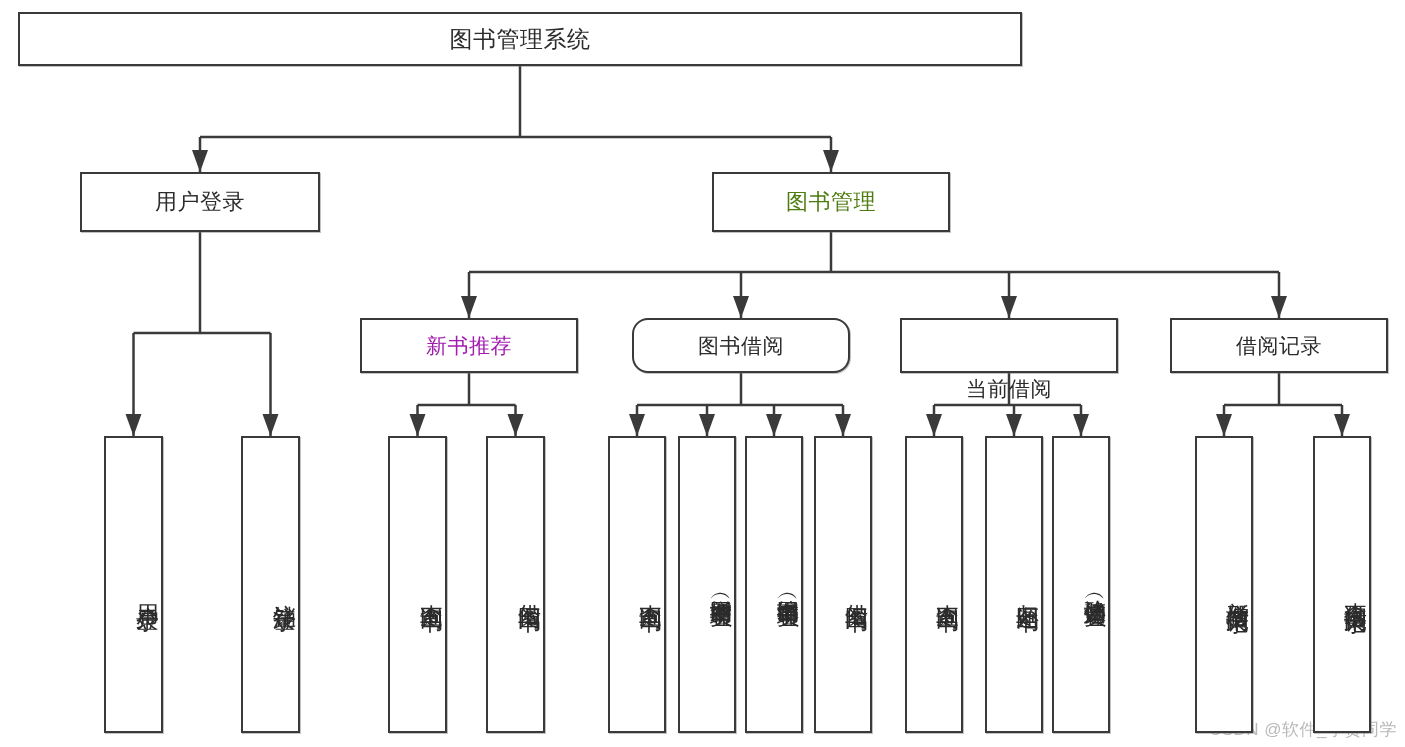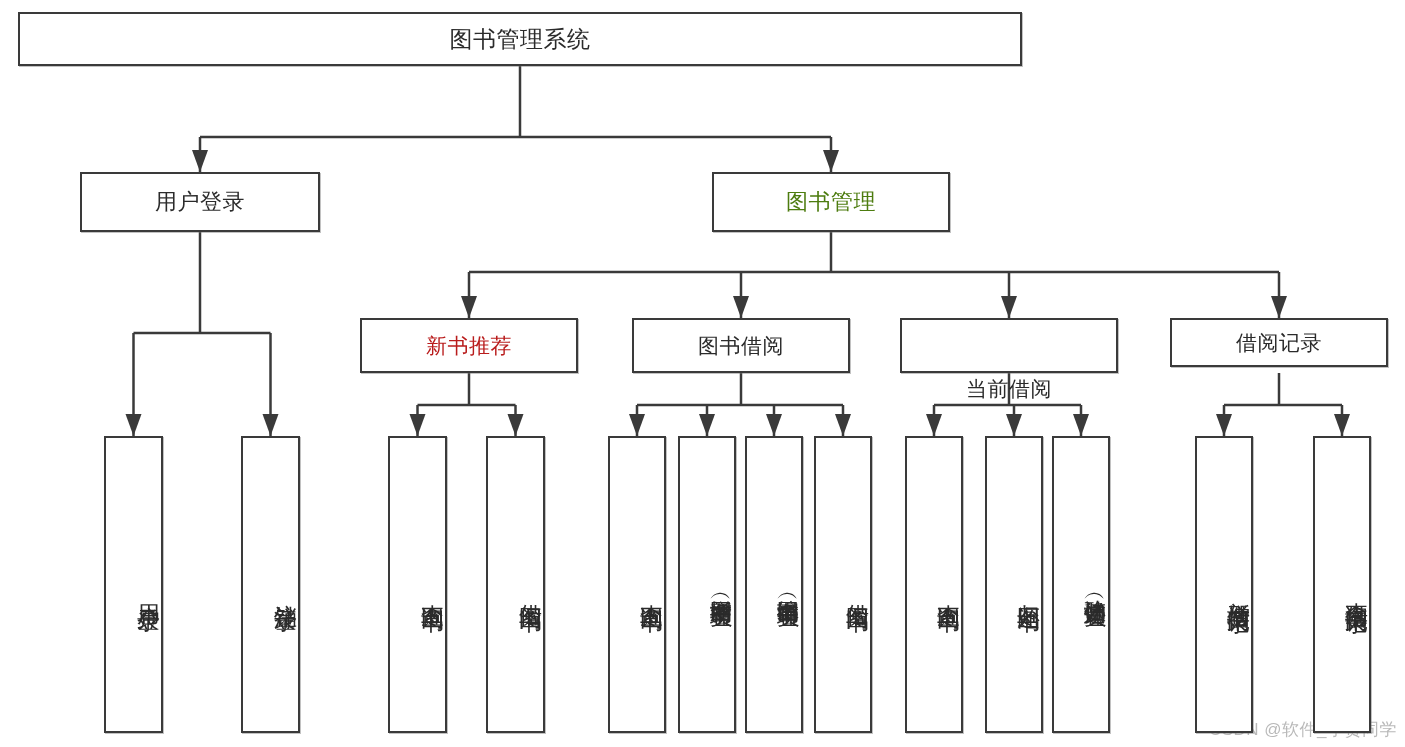--- a/index.html
+++ b/index.html
@@ -20,21 +20,20 @@
     top: 0;
     width: 1405px;
     height: 747px;
   }
   .node-box {
     position: absolute;
     box-sizing: border-box;
     background: #ffffff;
     border: 2px solid #b91c1c;
     box-shadow: 1px 1px 0 rgba(120,120,120,0.45);
-    font-family: Liberation Serif, serif;
   }
   .node-label {
     position: absolute;
     left: 0;
     top: 0;
     width: 100%;
     height: 100%;
     display: flex;
     align-items: center;
     justify-content: center;
@@ -143,29 +142,29 @@
 <div class="node-box level-0" style="left: 18px; top: 12px; width: 1004px; height: 54px; border-color: rgb(58, 58, 58); background: rgb(255, 255, 255);">
       <div class="node-label" style="color: rgb(43, 43, 43);">图书管理系统</div>
     </div>
     <div class="node-box level-1" style="left: 80px; top: 172px; width: 240px; height: 60px; border-color: rgb(58, 58, 58); background: rgb(255, 255, 255);">
       <div class="node-label" style="color: rgb(43, 43, 43);">用户登录</div>
     </div>
     <div class="node-box level-1" style="left: 712px; top: 172px; width: 238px; height: 60px; border-color: rgb(58, 58, 58); background: rgb(255, 255, 255);">
       <div class="node-label" style="color: #4d7c0f;">图书管理</div>
     </div>
     <div class="node-box level-2" style="left: 360px; top: 318px; width: 218px; height: 55px; border-color: rgb(58, 58, 58); background: rgb(255, 255, 255);">
-      <div class="node-label" style="color: #b91c1c;">新书推荐</div>
-    </div>
-    <div class="node-box level-2" style="left: 632px; top: 318px; width: 218px; height: 55px; border-color: rgb(58, 58, 58); background: rgb(255, 255, 255);">
+      <div class="node-label" style="color: #a21caf;">新书推荐</div>
+    </div>
+    <div class="node-box level-2" style="left: 632px; top: 318px; width: 218px; height: 55px; border-color: rgb(58, 58, 58); background: rgb(255, 255, 255); border-radius: 16px;">
       <div class="node-label" style="color: rgb(43, 43, 43);">图书借阅</div>
     </div>
     <div class="node-box level-2" style="left: 900px; top: 318px; width: 218px; height: 55px; border-color: rgb(58, 58, 58); background: rgb(255, 255, 255);">
       <div class="node-label" style="color: rgb(43, 43, 43); margin-top: 43px;">当前借阅</div>
     </div>
-    <div class="node-box level-2" style="left: 1170px; top: 318px; width: 218px; height: 49px; border-color: rgb(58, 58, 58); background: rgb(255, 255, 255);">
+    <div class="node-box level-2" style="left: 1170px; top: 318px; width: 218px; height: 55px; border-color: rgb(58, 58, 58); background: rgb(255, 255, 255);">
       <div class="node-label" style="color: rgb(43, 43, 43);">借阅记录</div>
     </div>
     <div class="node-box level-3 leaf" style="left: 104px; top: 436px; width: 59px; height: 297px; border-color: rgb(58, 58, 58); background: rgb(255, 255, 255);">
       <div class="node-label" style="color: rgb(43, 43, 43);">用户登录</div>
     </div>
     <div class="node-box level-3 leaf" style="left: 241px; top: 436px; width: 59px; height: 297px; border-color: rgb(58, 58, 58); background: rgb(255, 255, 255);">
       <div class="node-label" style="color: rgb(43, 43, 43);">注销登录</div>
     </div>
     <div class="node-box level-3 leaf" style="left: 388px; top: 436px; width: 59px; height: 297px; border-color: rgb(58, 58, 58); background: rgb(255, 255, 255);">
       <div class="node-label" style="color: rgb(43, 43, 43);">查询图书</div>

